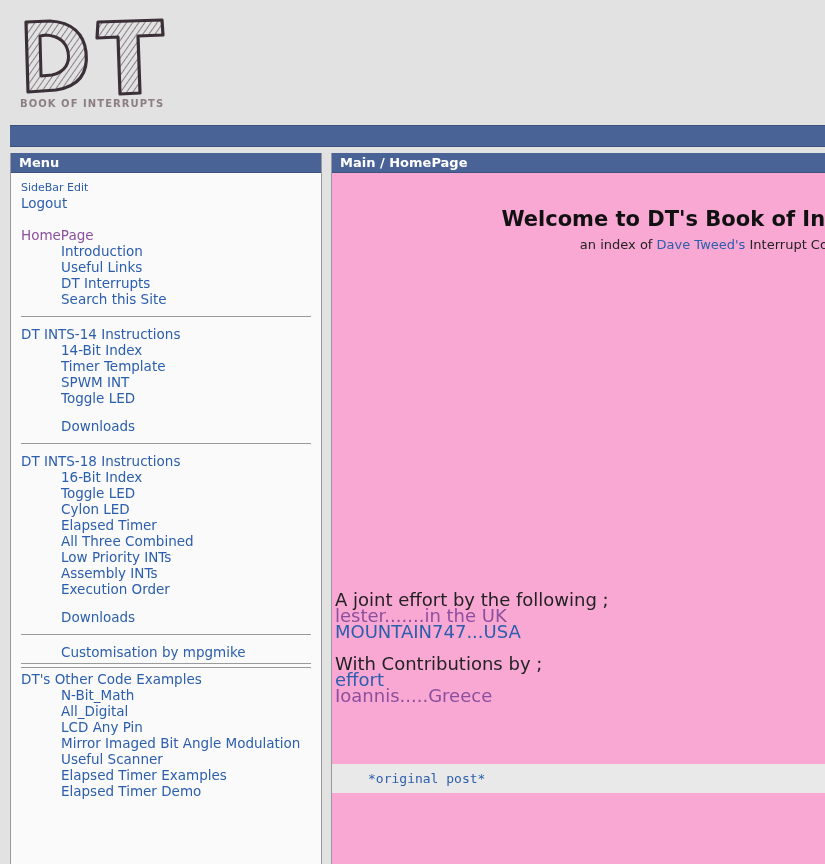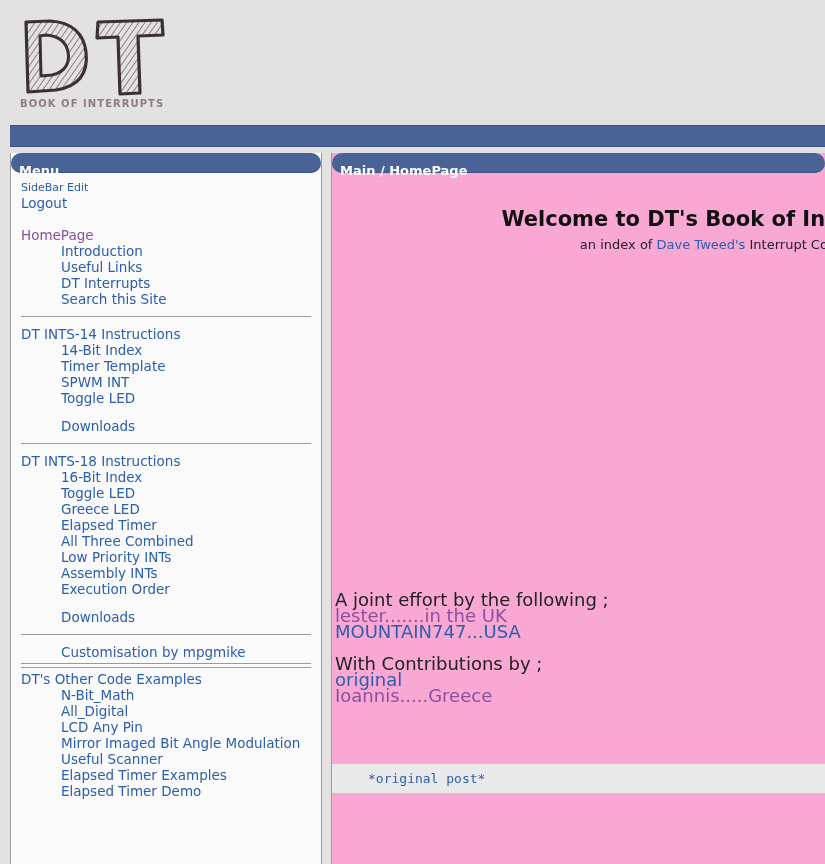--- a/index.html
+++ b/index.html
@@ -89,24 +89,23 @@
     box-sizing: border-box;
     overflow: hidden;
   }
   .col-head {
     height: 20px;
     line-height: 20px;
     background: #4a6397;
     color: #ffffff;
     font-weight: bold;
     font-size: 13px;
-    padding: 8px 0 0 8px;
+    padding: 0 0 0 8px;
     box-sizing: border-box;
     border-bottom: 1px solid #3c5380;
-    border-radius: 10px;
   }
   #sidebar-inner {
     padding: 7px 10px 0 10px;
   }
 
   a, .lnk {
     color: #2b5eac;
     text-decoration: none;
     cursor: pointer;
   }
@@ -254,21 +253,21 @@
         <span class="mi indent lnk">SPWM INT</span>
         <span class="mi indent lnk">Toggle LED</span>
         <div class="spacer half"></div>
         <span class="mi indent lnk">Downloads</span>
 
         <hr class="sep">
 
         <span class="mi lnk">DT INTS-18 Instructions</span>
         <span class="mi indent lnk">16-Bit Index</span>
         <span class="mi indent lnk">Toggle LED</span>
-        <span class="mi indent lnk">Greece LED</span>
+        <span class="mi indent lnk">Cylon LED</span>
         <span class="mi indent lnk">Elapsed Timer</span>
         <span class="mi indent lnk">All Three Combined</span>
         <span class="mi indent lnk">Low Priority INTs</span>
         <span class="mi indent lnk">Assembly INTs</span>
         <span class="mi indent lnk">Execution Order</span>
         <div class="spacer half"></div>
         <span class="mi indent lnk">Downloads</span>
 
         <hr class="sep">
 
@@ -299,21 +298,21 @@
         <div class="subtitle">
           <span>an index of </span><span class="lnk">Dave Tweed's</span><span> Interrupt Code</span>
         </div>
 
         <div class="credits">
           <span class="ln">A joint effort by the following ;</span>
           <span class="ln lnk visited">lester.......in the UK</span>
           <span class="ln lnk">MOUNTAIN747...USA</span>
           <span class="gap"></span>
           <span class="ln">With Contributions by ;</span>
-          <span class="ln lnk">original</span>
+          <span class="ln lnk">effort</span>
           <span class="ln lnk visited">Ioannis.....Greece</span>
         </div>
 
         <div class="codeblock">*original post*</div>
 
       </div>
     </div>
 
   </div>
 </div>

